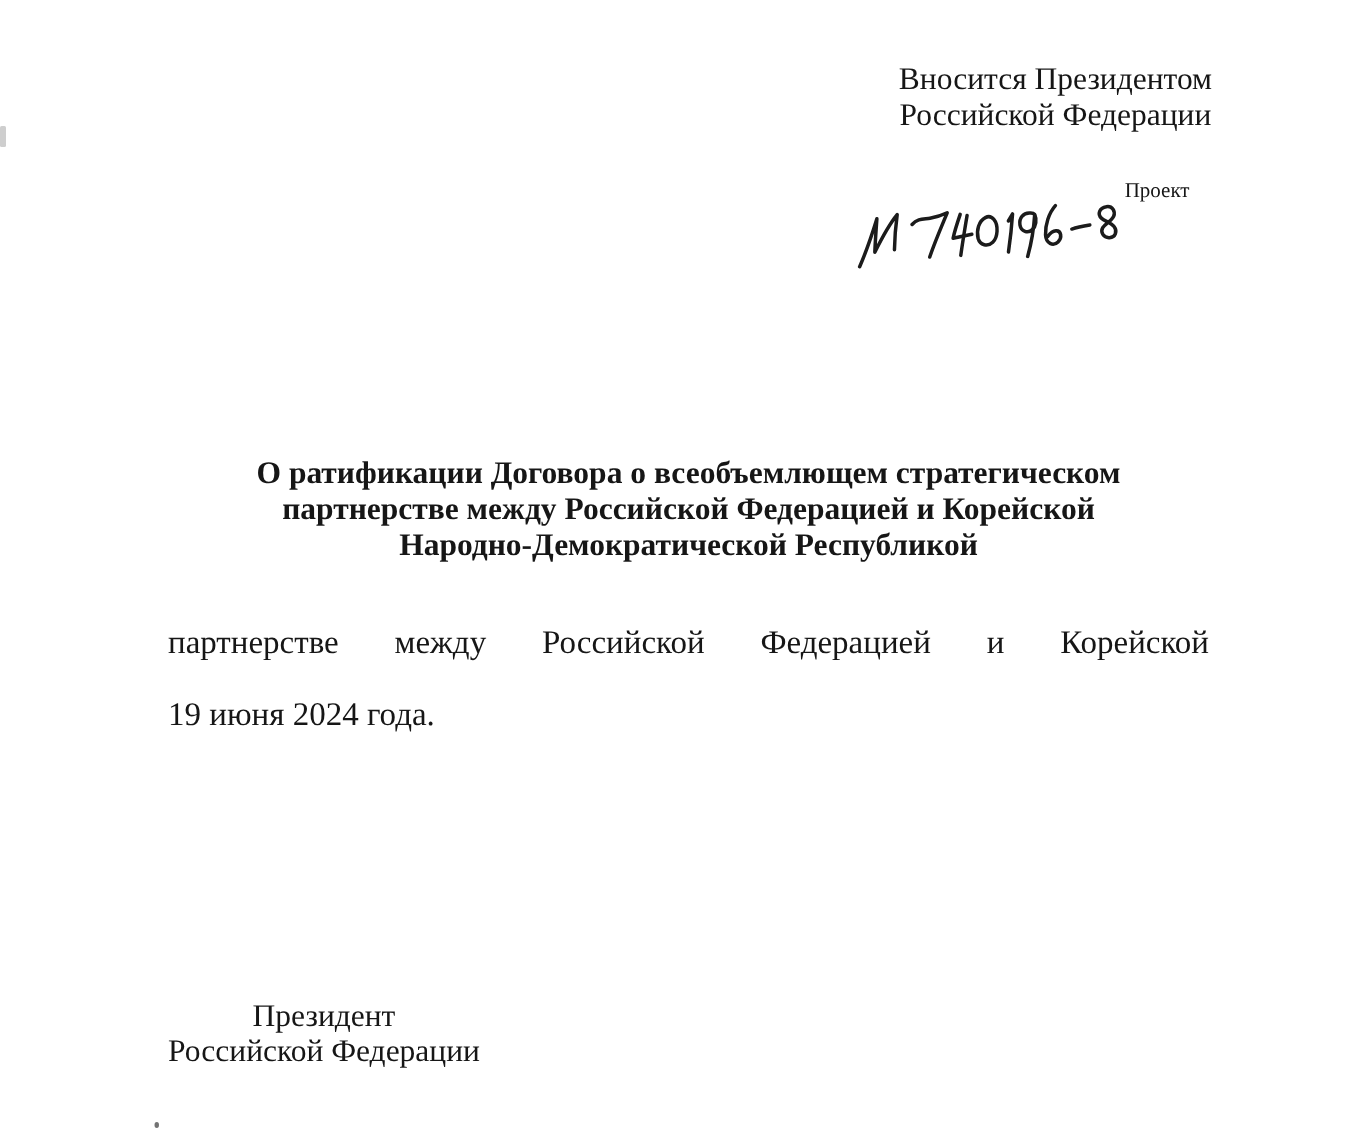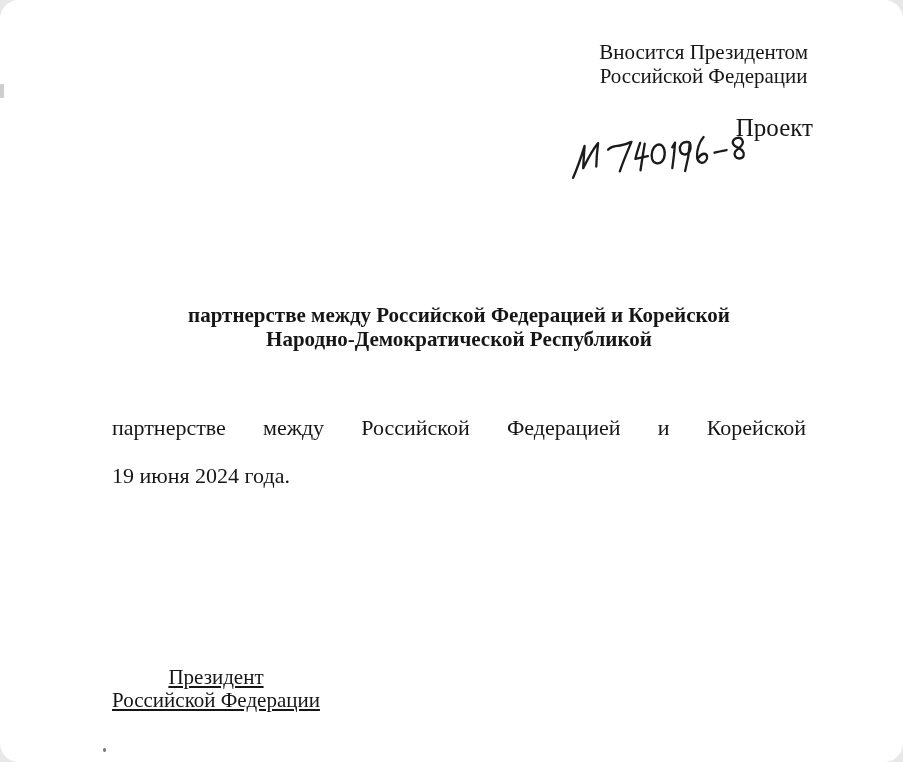--- a/index.html
+++ b/index.html
@@ -5,32 +5,31 @@
 <style>
   html,body{margin:0;padding:0;background:#e8e8e8;}
   .page{
     position:relative;
     width:903px;height:762px;
     background:#ffffff;
     overflow:hidden;
     font-family:"Liberation Serif","DejaVu Serif",serif;
     color:#161616;
     margin:0 auto;
-    border-radius:19px;
   }
   
   .submitted{
     position:absolute;top:40px;right:95px;
     font-size:21px;line-height:24px;
     text-align:center;white-space:nowrap;
   }
   
   .draft{
-    position:absolute;top:116px;right:90px;
-    font-size:25px;line-height:24px;
+    position:absolute;top:116px;right:110px;
+    font-size:14px;line-height:24px;
   }
   
   .billnum{
     position:absolute;left:570px;top:132px;
     width:182px;height:46px;
     transform:rotate(-3deg);
   }
   .billnum svg{display:block;width:100%;height:100%;}
   
   .law-heading{
@@ -54,21 +53,20 @@
   }
   .law-body .just{
     text-align:justify;text-align-last:justify;white-space:normal;
   }
   .law-body .indent{padding-left:51px;}
   
   .signature{
     position:absolute;top:666px;left:112px;width:208px;
     font-size:21px;line-height:23px;text-align:center;
     white-space:nowrap;
-    text-decoration:underline;
   }
   
   .smudge-left{
     position:absolute;left:0;top:84px;width:4px;height:14px;
     background:#b4b4b4;opacity:.65;border-radius:1px;
   }
   .speck-bottom{
     position:absolute;left:103px;top:748px;width:3px;height:4px;
     background:#5a5a5a;border-radius:50%;opacity:.85;
   }
@@ -107,20 +105,21 @@
 
         <path d="M143 22.5 C147 21.5 151 21 155 20.5"></path>
 
         <path d="M166.5 9 C162 9.5 160 13.5 163 16.5 C165 18.5 169 19.5 171 22.5 C173 25.5 171.5 29.5 167.5 29.5 C163.5 29.5 161.5 25.5 163.5 22.5 C165.5 20 169.5 18.5 171 15.5 C172.5 12.5 170.5 8.5 166.5 9"></path>
       </g>
     </svg>
   </div>
 
 
   <div class="law-title">
+    <div>О ратификации Договора о всеобъемлющем стратегическом</div>
     <div>партнерстве между Российской Федерацией и Корейской</div>
     <div>Народно-Демократической Республикой</div>
   </div>
 
   <div class="law-body">
     <div class="bline just">партнерстве между Российской Федерацией и Корейской</div>
     <div class="bline">19 июня 2024 года.</div>
   </div>
 
   <div class="signature">

